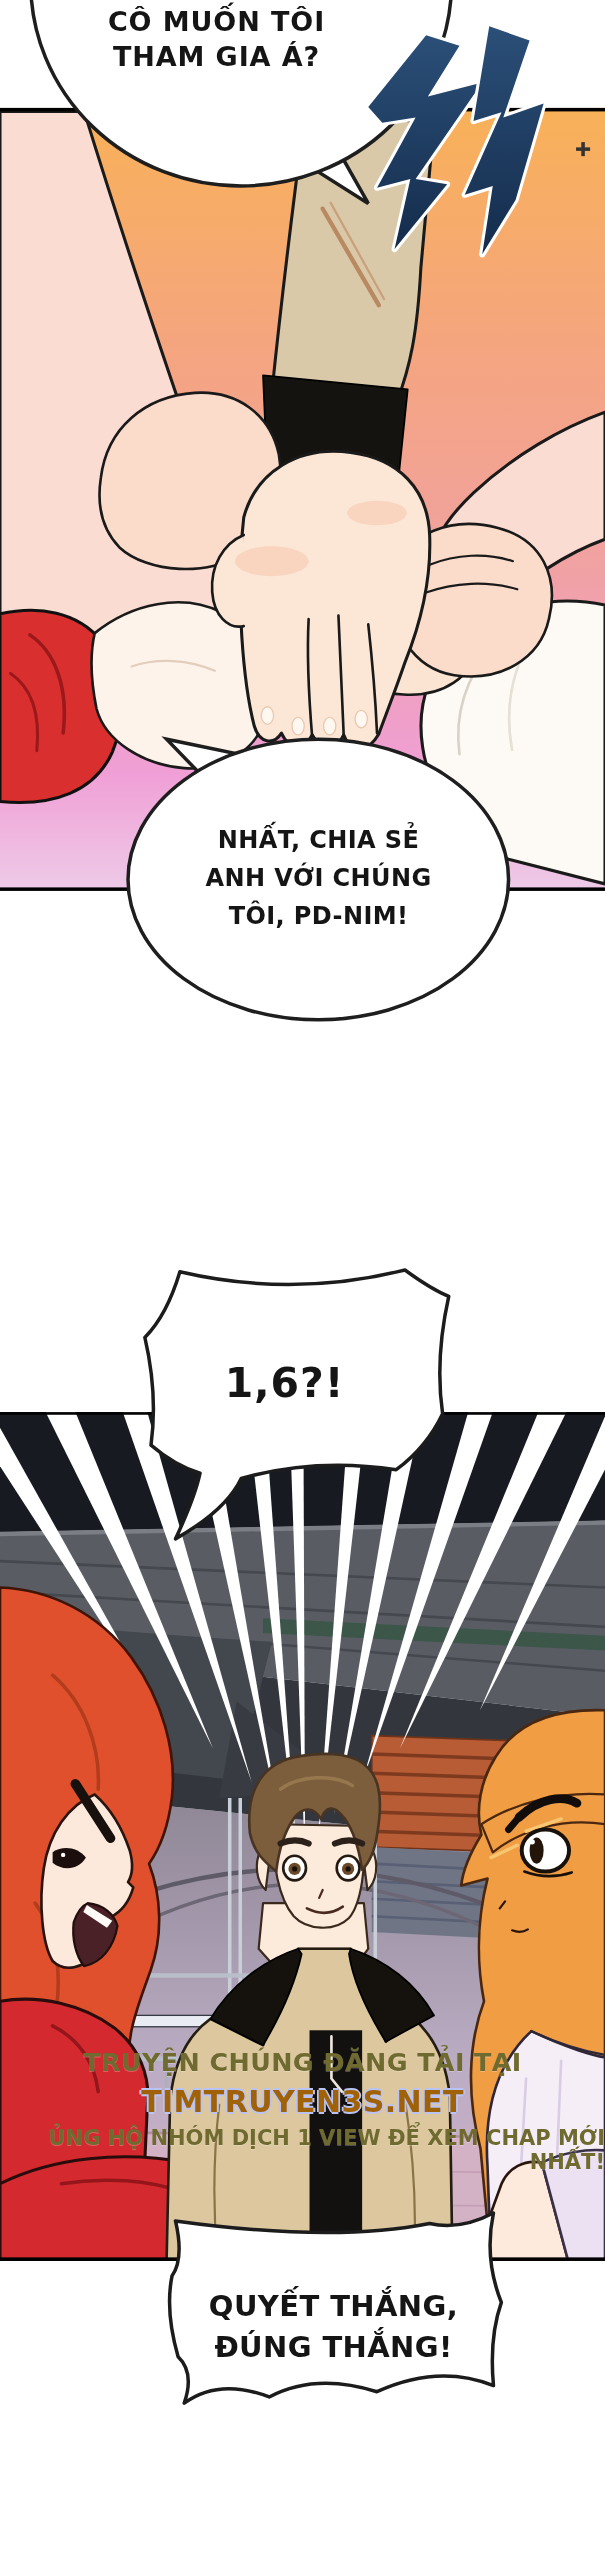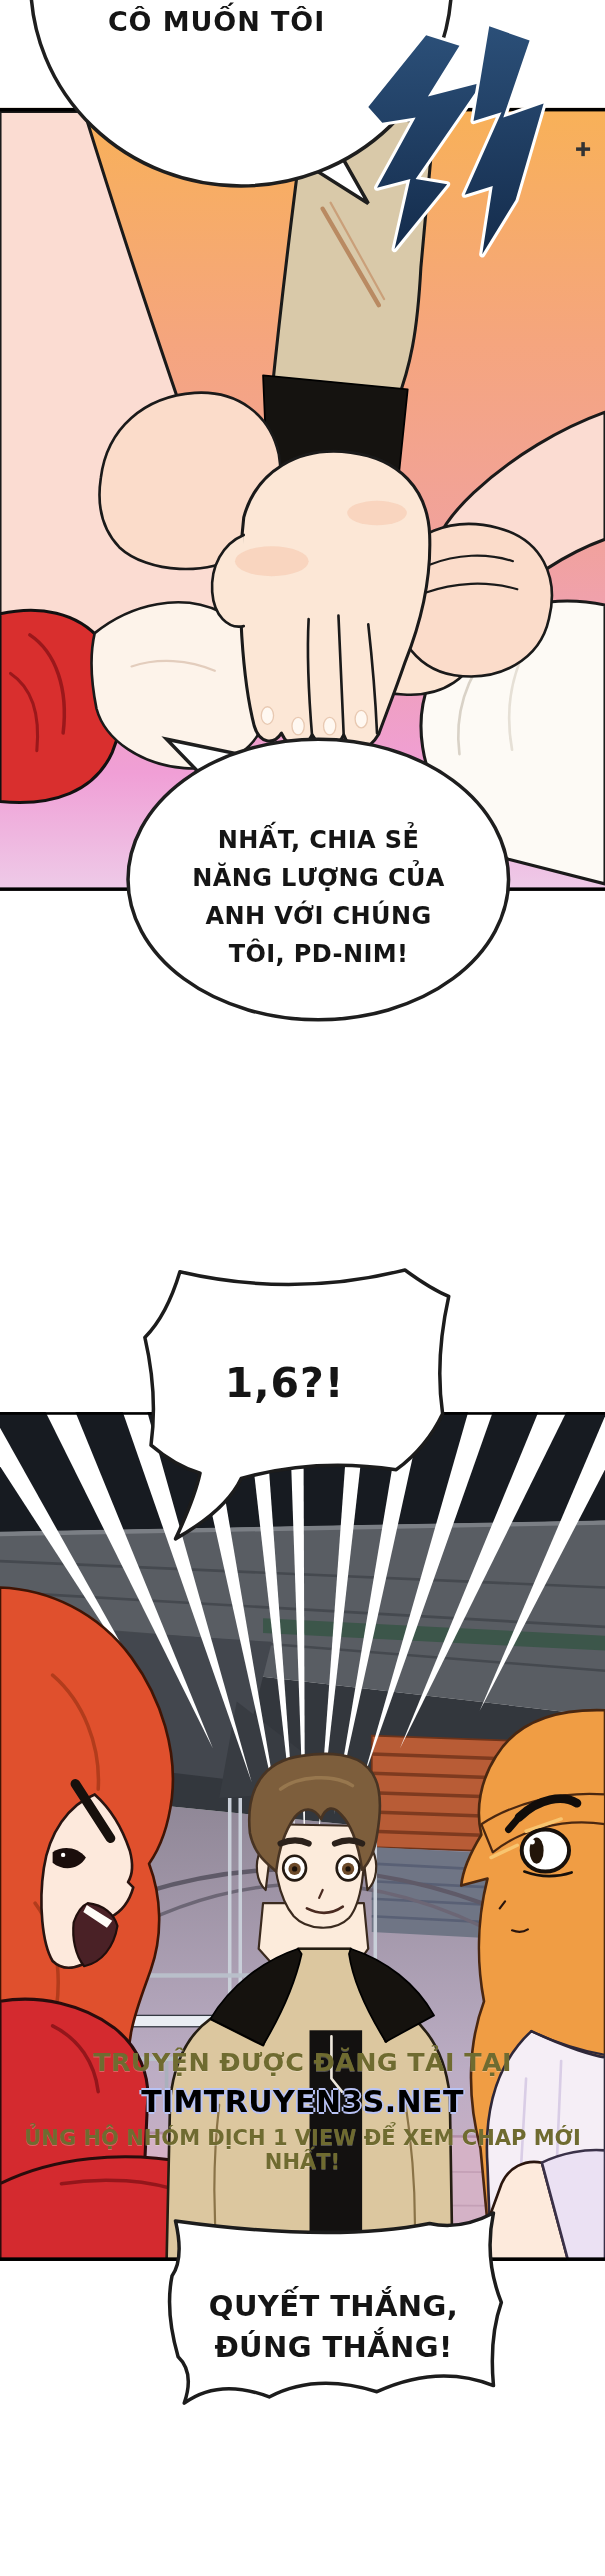--- a/index.html
+++ b/index.html
@@ -10,23 +10,23 @@
   .btxt{position:absolute;z-index:3;text-align:center;font-weight:800;color:#151515;
         white-space:nowrap;}
   .btxt span{display:block;}
   #bubble1-text{left:61px;top:3.5px;width:311px;font-size:27px;line-height:35px;letter-spacing:0.9px;}
   #bubble2-text{left:132px;top:821px;width:373px;font-size:24px;line-height:38px;letter-spacing:0.4px;}
   #burst1-text{left:140px;top:1361px;width:289px;font-size:41px;line-height:44px;letter-spacing:0.9px;}
   #burst2-text{left:158px;top:2262px;width:351px;font-size:29px;line-height:41px;letter-spacing:0.4px;margin-top:24px;}
   .wm{position:absolute;left:0;width:605px;z-index:3;text-align:center;font-weight:800;
       color:#6f6b30;text-shadow:0 0.9px 0 rgba(255,255,255,.25);letter-spacing:0.4px;}
   #wm1{top:2047px;font-size:25.4px;}
-  #wm2{top:2084px;font-size:30px;color:#000000;
+  #wm2{top:2084px;font-size:30px;color:#a16207;
        text-shadow:-1.8px 0 0 #b9c3f5,1.8px 0 0 #b9c3f5,0 -1.8px 0 #b9c3f5,0 1.8px 0 #b9c3f5;}
-  #wm3{top:2126px;font-size:21px;letter-spacing:0;}
+  #wm3{top:2126px;font-size:21px;letter-spacing:0;text-align:right;}
   svg{display:block;}
 </style>
 </head>
 <body>
 
 <div id="page">
 
   <svg class="abs z1" style="left:0;top:0" width="605" height="1026" viewBox="0 0 690 1170">
     <defs>
       <linearGradient id="bg1" x1="0" y1="123" x2="0" y2="1016" gradientUnits="userSpaceOnUse">
@@ -113,25 +113,25 @@
       <path d="M150,8 L196,24 L166,112 L212,96 L180,206 L142,268 L154,190 L122,200 L164,106 L132,116 Z" fill="url(#sfxg)"></path>
     </g>
     <g fill="#333">
       <rect x="663" y="162" width="4" height="16"></rect>
         <rect x="657" y="168" width="16" height="4"></rect>
     </g>
   </svg>
 
   <div class="btxt" id="bubble1-text">
     <span>CÔ MUỐN TÔI</span>
+    <span>THAM GIA Á?</span>
   </div>
 
   <div class="btxt" id="bubble2-text">
     <span>NHẤT, CHIA SẺ</span>
-    <span>NĂNG LƯỢNG CỦA</span>
     <span>ANH VỚI CHÚNG</span>
     <span>TÔI, PD-NIM!</span>
   </div>
 
   <svg class="abs z1" style="left:0;top:1412px" width="605" height="849" viewBox="0 0 690 968">
     <defs>
       <linearGradient id="wall" x1="0" y1="430" x2="0" y2="968" gradientUnits="userSpaceOnUse">
         <stop offset="0" stop-color="#8d8594"></stop>
           <stop offset=".6" stop-color="#bcadc4"></stop>
         <stop offset="1" stop-color="#d3b1c5"></stop>
@@ -244,21 +244,21 @@
     </g>
   </svg>
 
   <svg class="abs z2" style="left:0;top:1263px" width="605" height="289" viewBox="0 0 690 330">
     <path d="M205,10 Q333,40 462,8 Q492,30 512,38 Q496,110 505,172 Q487,210 452,236 Q360,222 275,246 Q258,282 200,315 Q222,268 228,240 Q200,232 172,208 Q180,150 165,85 Q190,60 205,10 Z" fill="#fff" stroke="#1c1c1c" stroke-width="4" stroke-linejoin="round"></path>
   </svg>
   <div class="btxt" id="burst1-text">
     <span>1,6?!</span>
   </div>
 
-  <div class="wm" id="wm1">TRUYỆN ĐƯỢC ĐĂNG TẢI TẠI</div>
+  <div class="wm" id="wm1">TRUYỆN CHÚNG ĐĂNG TẢI TẠI</div>
   <div class="wm" id="wm2">TIMTRUYEN3S.NET</div>
   <div class="wm" id="wm3">ỦNG HỘ NHÓM DỊCH 1 VIEW ĐỂ XEM CHAP MỚI NHẤT!</div>
 
   <svg class="abs z2" style="left:0;top:2206px" width="605" height="219" viewBox="0 0 690 250">
     <path d="M200,17 Q380,42 490,20 Q525,28 563,8 Q552,60 572,110 Q558,150 563,205 Q500,180 430,212 Q360,190 307,218 Q250,196 210,225 Q222,190 203,172 Q188,120 196,80 Q210,60 200,17 Z" fill="#fff" stroke="#1c1c1c" stroke-width="4" stroke-linejoin="round"></path>
   </svg>
   <div class="btxt" id="burst2-text">
     <span>QUYẾT THẮNG,</span>
     <span>ĐÚNG THẮNG!</span>
   </div>

